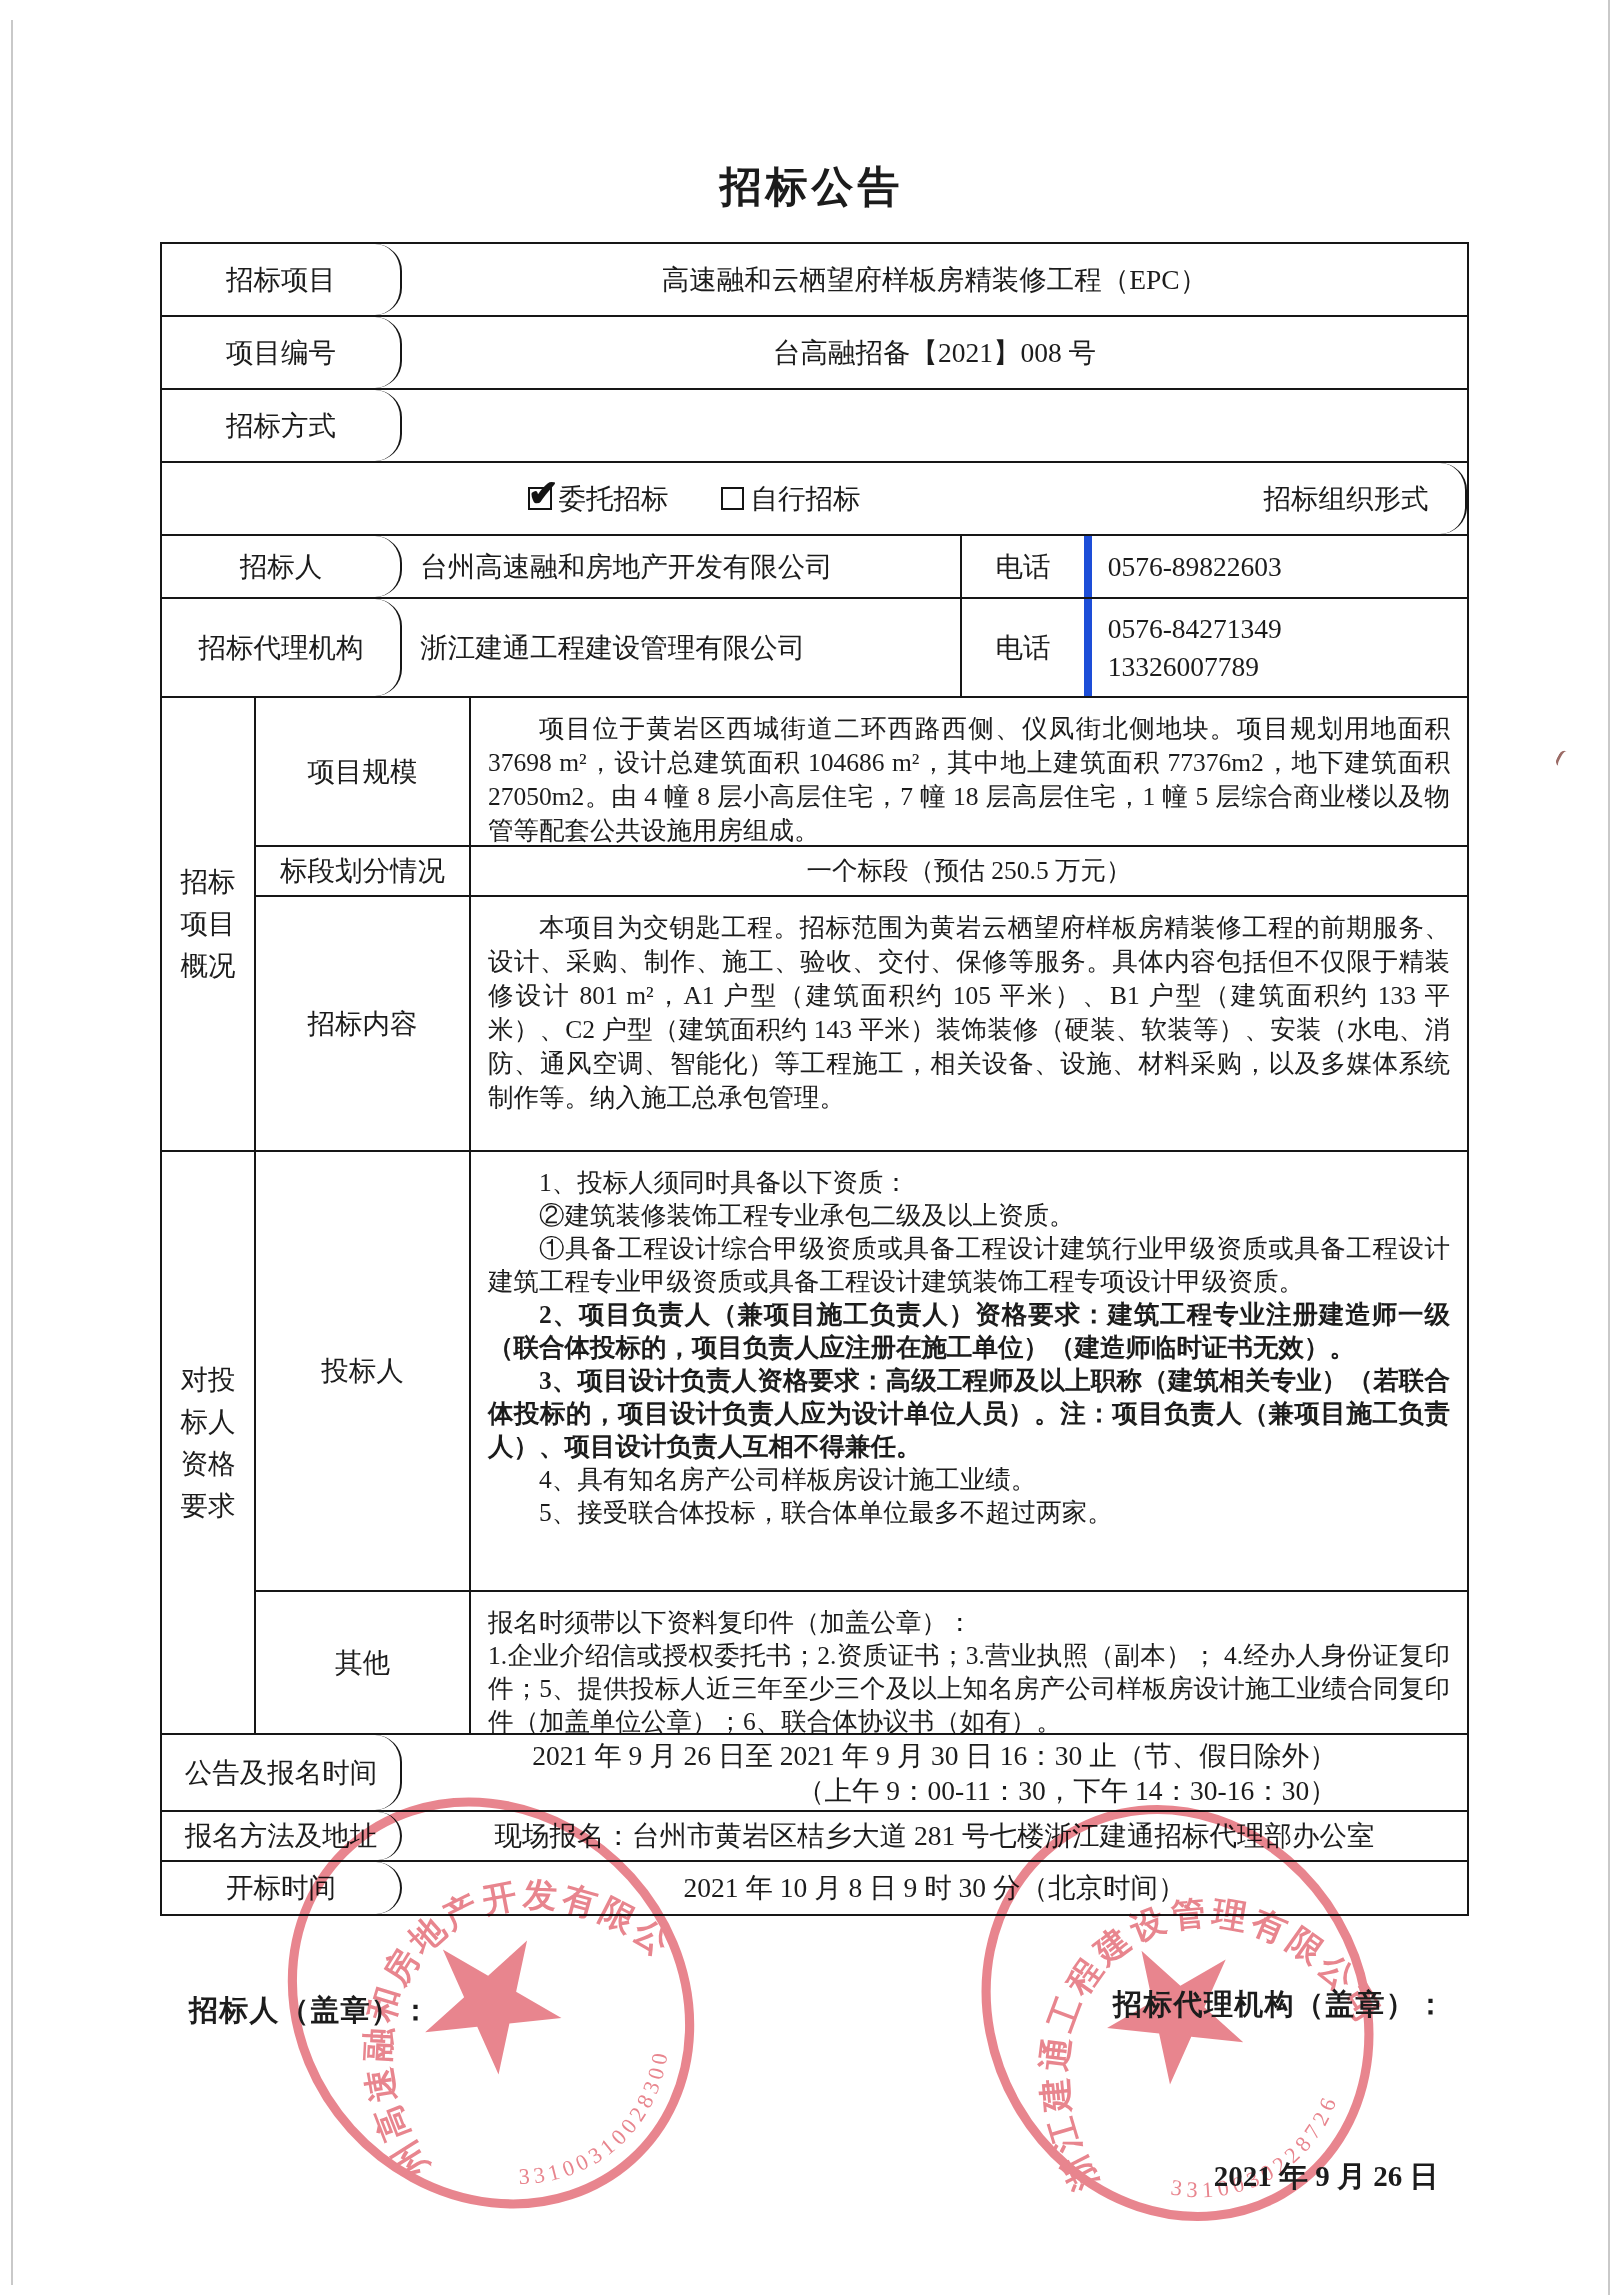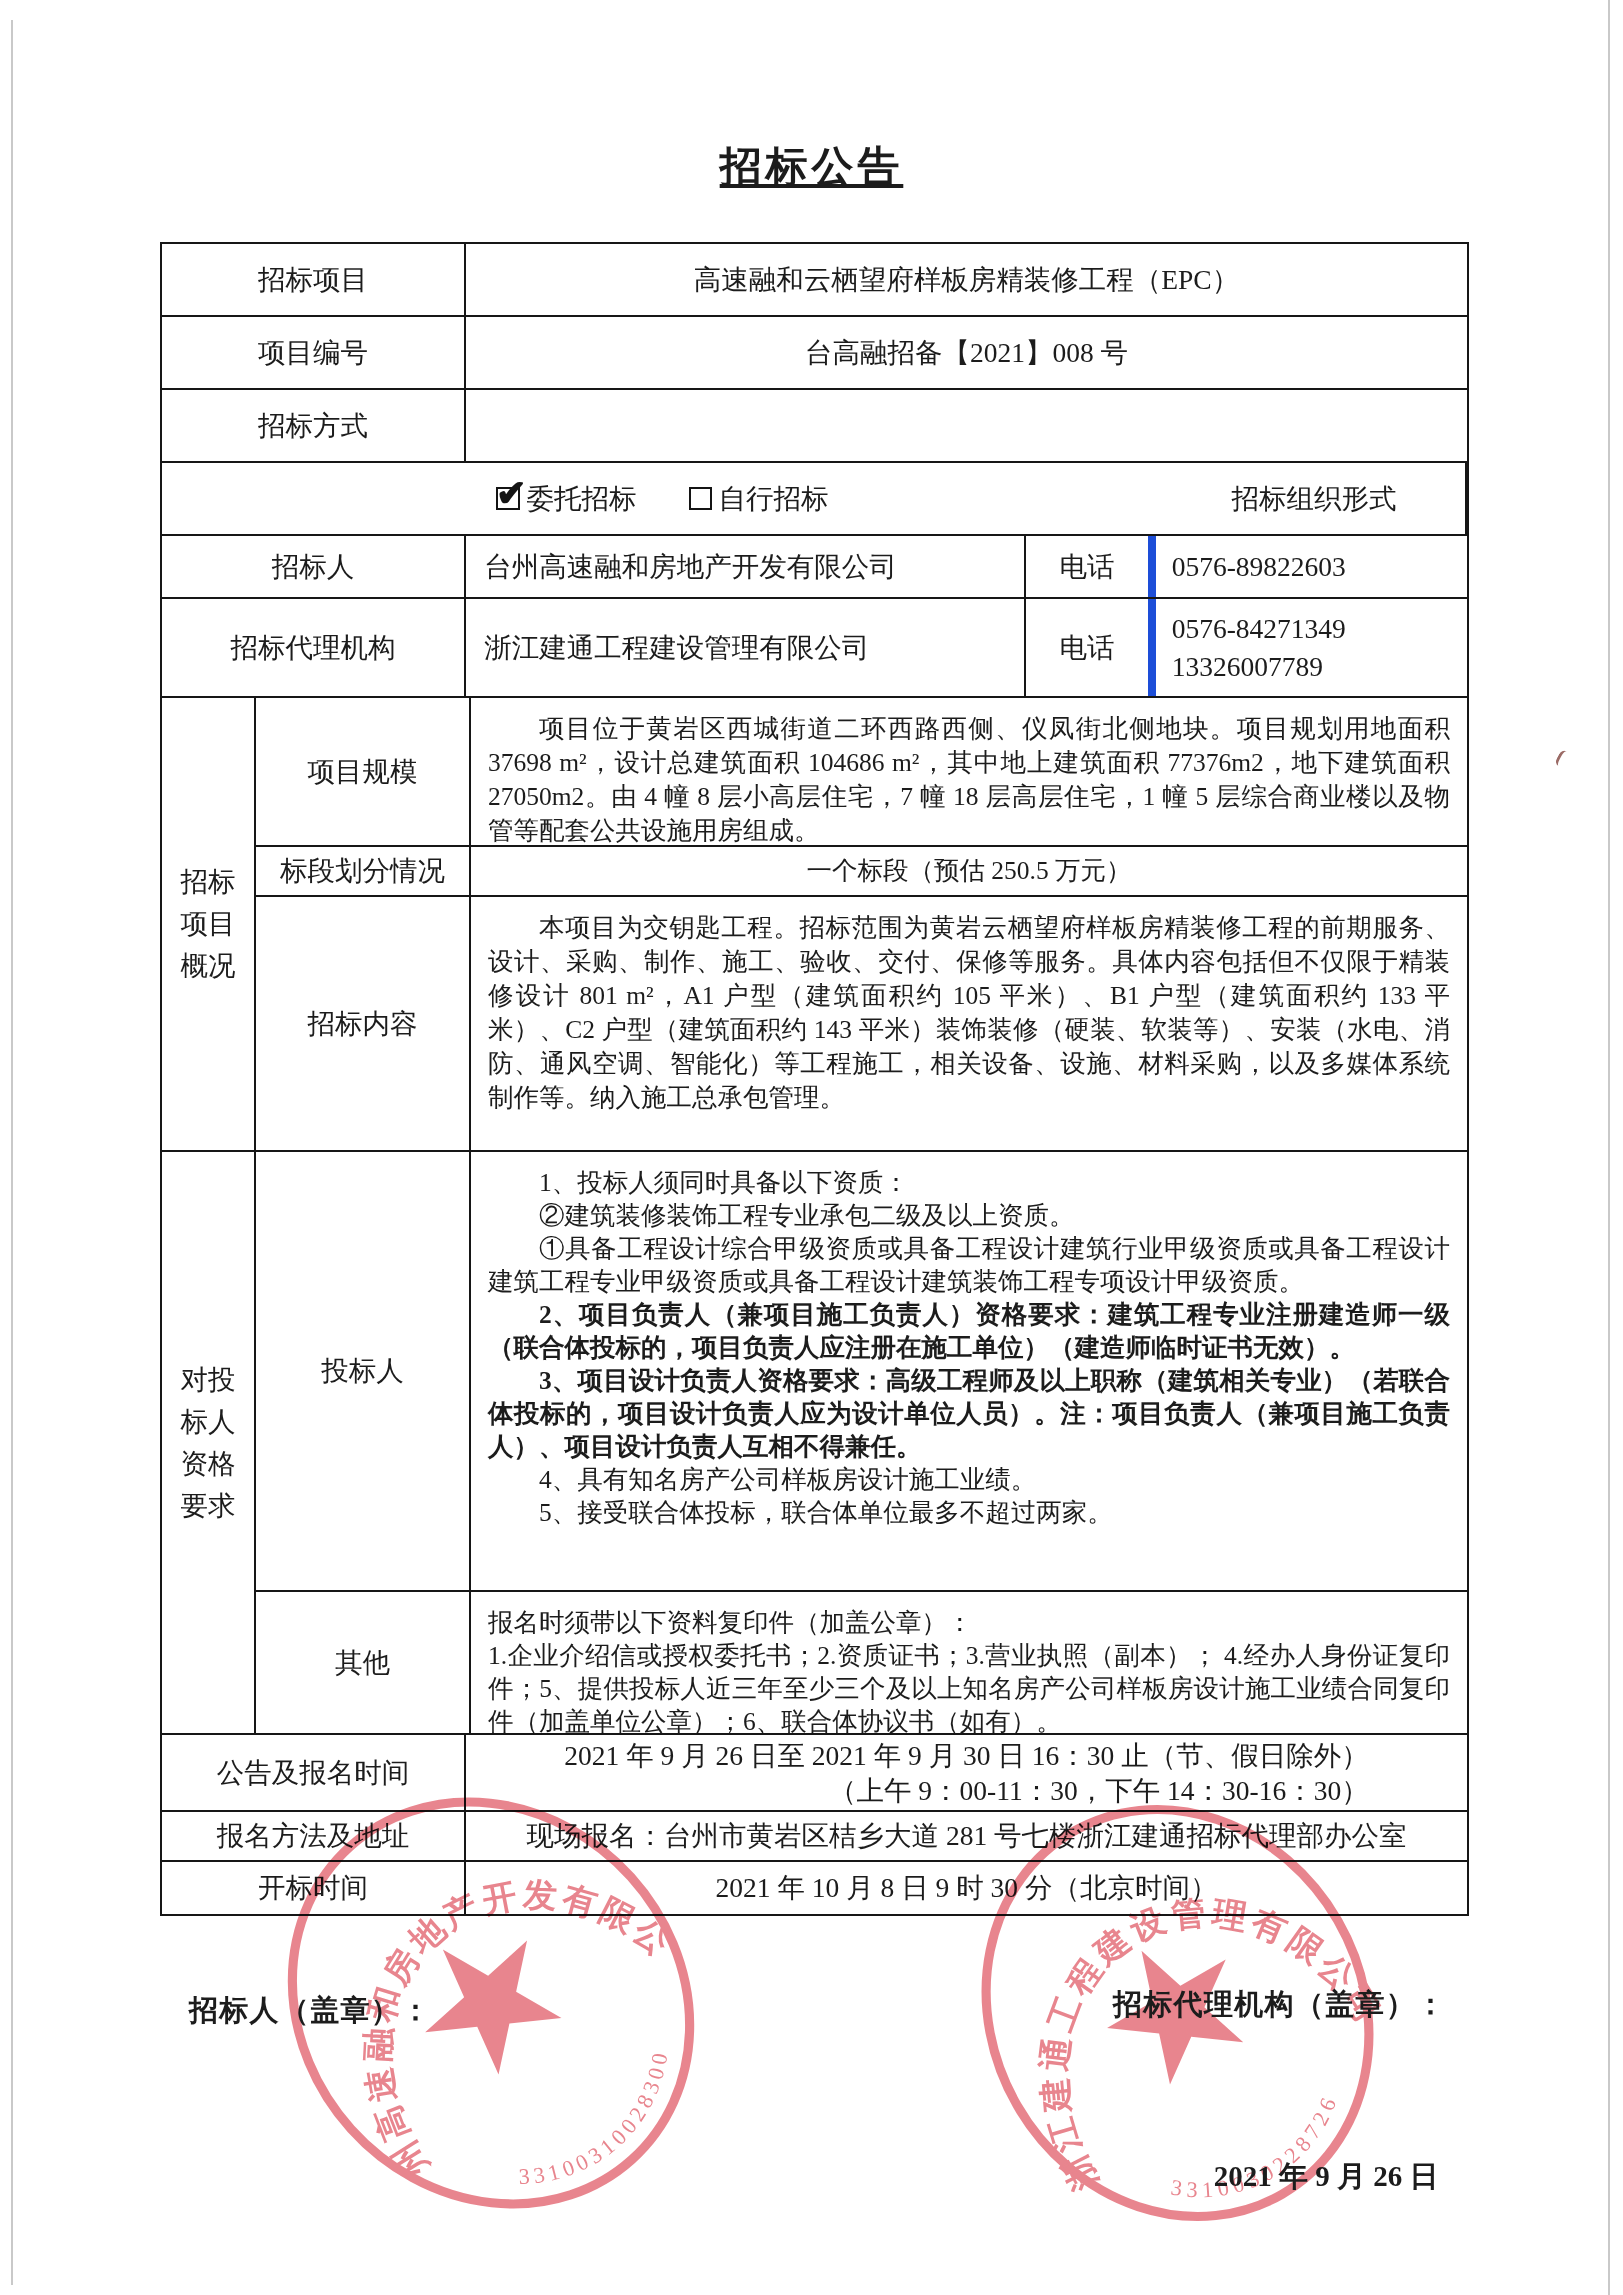--- a/index.html
+++ b/index.html
@@ -1,27 +1,27 @@
 <!DOCTYPE html>
 <html style="font-size:10.5px"><head>
 <meta charset="utf-8">
 <style>
   html,body{margin:0;padding:0;background:#ffffff;}
   .page{position:relative;width:1623px;height:2295px;background:#fff;overflow:hidden;
         font-family:"Liberation Serif","DejaVu Serif",serif;color:#1c1c1c;}
   .scan-edge{position:absolute;background:#c9c9c9;}
-  .title{position:absolute;left:0;top:139px;width:100%;text-align:center;
-         font-size:42px;font-weight:bold;letter-spacing:3.9px;text-decoration:underline;}
+  .title{position:absolute;left:0;top:159px;width:100%;text-align:center;
+         font-size:42px;font-weight:bold;letter-spacing:3.9px;}
   .table{position:absolute;left:160px;top:242px;width:1309px;border:2px solid #161616;
          box-sizing:border-box;font-size:27.5px;}
   .tr{display:flex;border-bottom:2px solid #161616;box-sizing:border-box;}
   .tr:last-child{border-bottom:none;}
   .cell{box-sizing:border-box;overflow:hidden;}
-  .lbl{width:304px;display:flex;align-items:center;justify-content:center;
-       text-align:center;border-right:2px solid #161616;}
+  .lbl{width:240px;display:flex;align-items:center;justify-content:center;
+       text-align:center;border-right:2px solid #161616;border-radius:27px;}
   .val{flex:1;display:flex;align-items:center;justify-content:center;text-align:right;}
   .val.pre, .lbl.pre{white-space:pre-line;}
   .company{width:560px;display:flex;align-items:center;padding-left:18.3px;border-right:2px solid #161616;}
   .phlbl{width:130px;display:flex;align-items:center;justify-content:center;border-right:8px solid #1d4ed8;}
   .phone{flex:1;display:flex;align-items:center;padding-left:15.7px;white-space:pre-line;line-height:38px;}
   .r1,.r2,.r3,.r4{height:73px;}
   .r5{height:63px;}
   .r6{height:99px;}
   .r-announce{height:77px;}
   .r-register{height:50px;}

